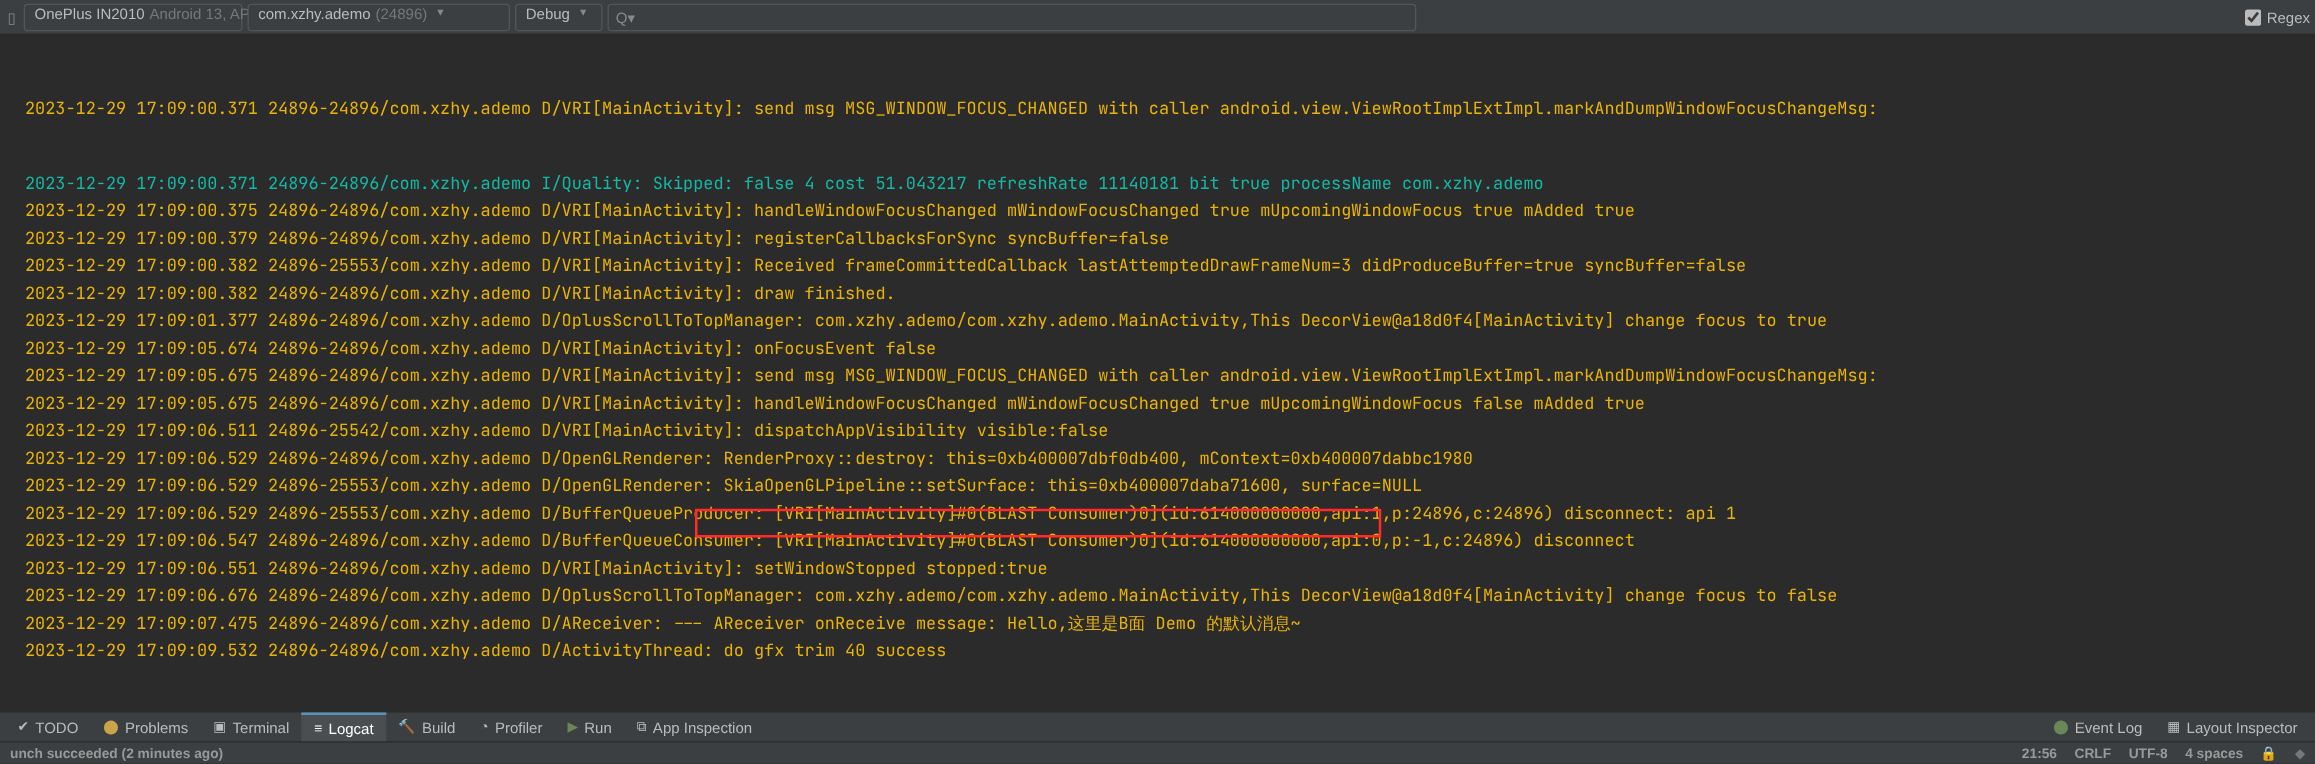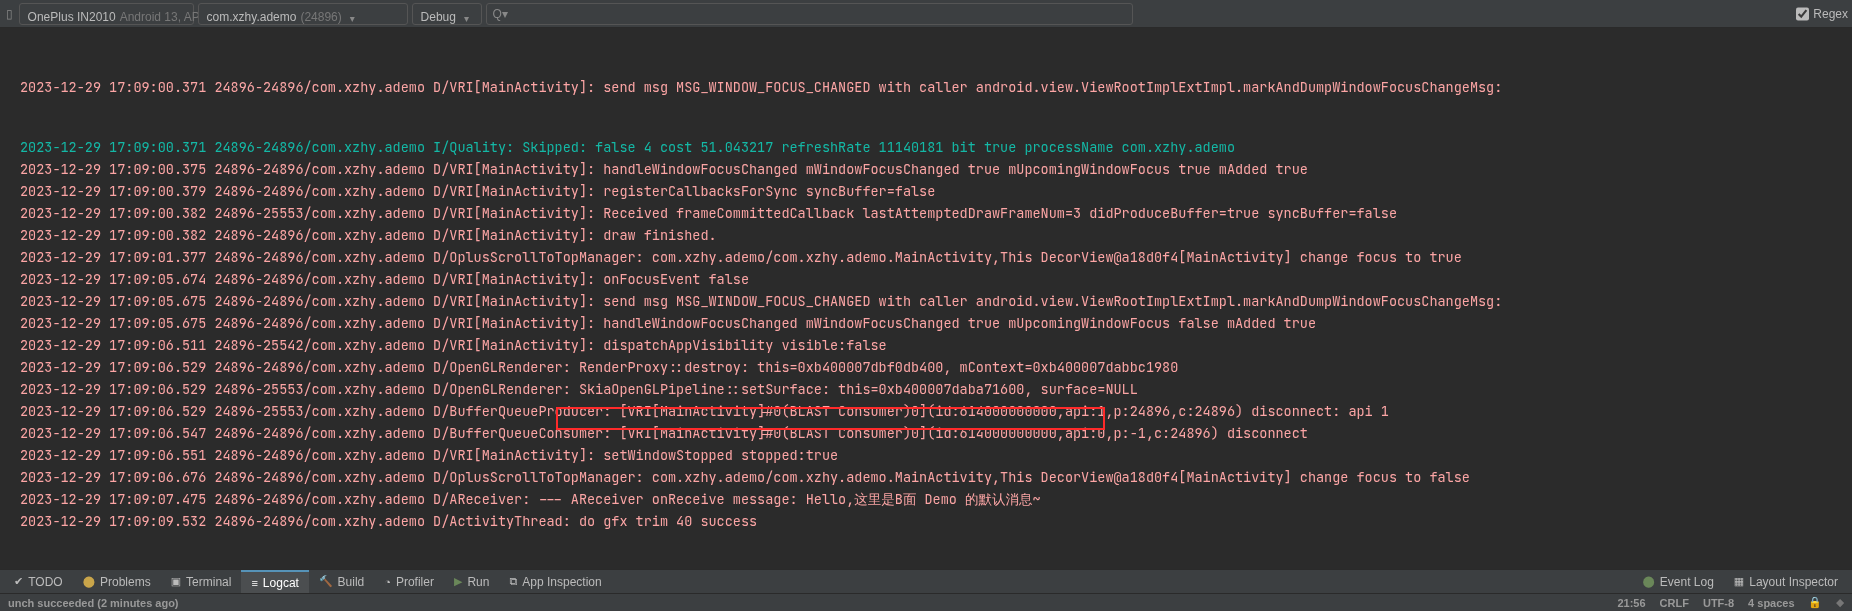--- a/index.html
+++ b/index.html
@@ -20,21 +20,21 @@
     align-items: center;
     padding: 0 4px;
     gap: 4px;
   }
   .dropdown {
     background: #3c3f41;
     border: 1px solid #555;
     border-radius: 3px;
     height: 22px;
     display: flex;
-    align-items: flex-end;
+    align-items: flex-start;
     padding: 0 8px;
     color: #bbbbbb;
     cursor: pointer;
     position: relative;
     font-size: 12px;
     white-space: nowrap;
   }
   .dropdown::after {
     content: "▾";
     margin-left: 8px;
@@ -83,21 +83,21 @@
     height: 541px;
     overflow: hidden;
     background: #2b2b2b;
     padding: 4px 0 0 20px;
     font-family: "JetBrains Mono", Consolas, monospace;
     font-size: 13.5px;
     line-height: 22px;
     white-space: pre;
     position: relative;
   }
-  .log-line { color:#fca5a5; }
+  .log-line { color:#eab308; }
   .log-line.green { color:#14b8a6;margin-top:38px; }
   .highlight-box {
     position:absolute;
     border:2px solid #ff2a2a;
     pointer-events:none;
   }
 
   .bottom-tabs {
     height: 24px;
     background: #3c3f41;

